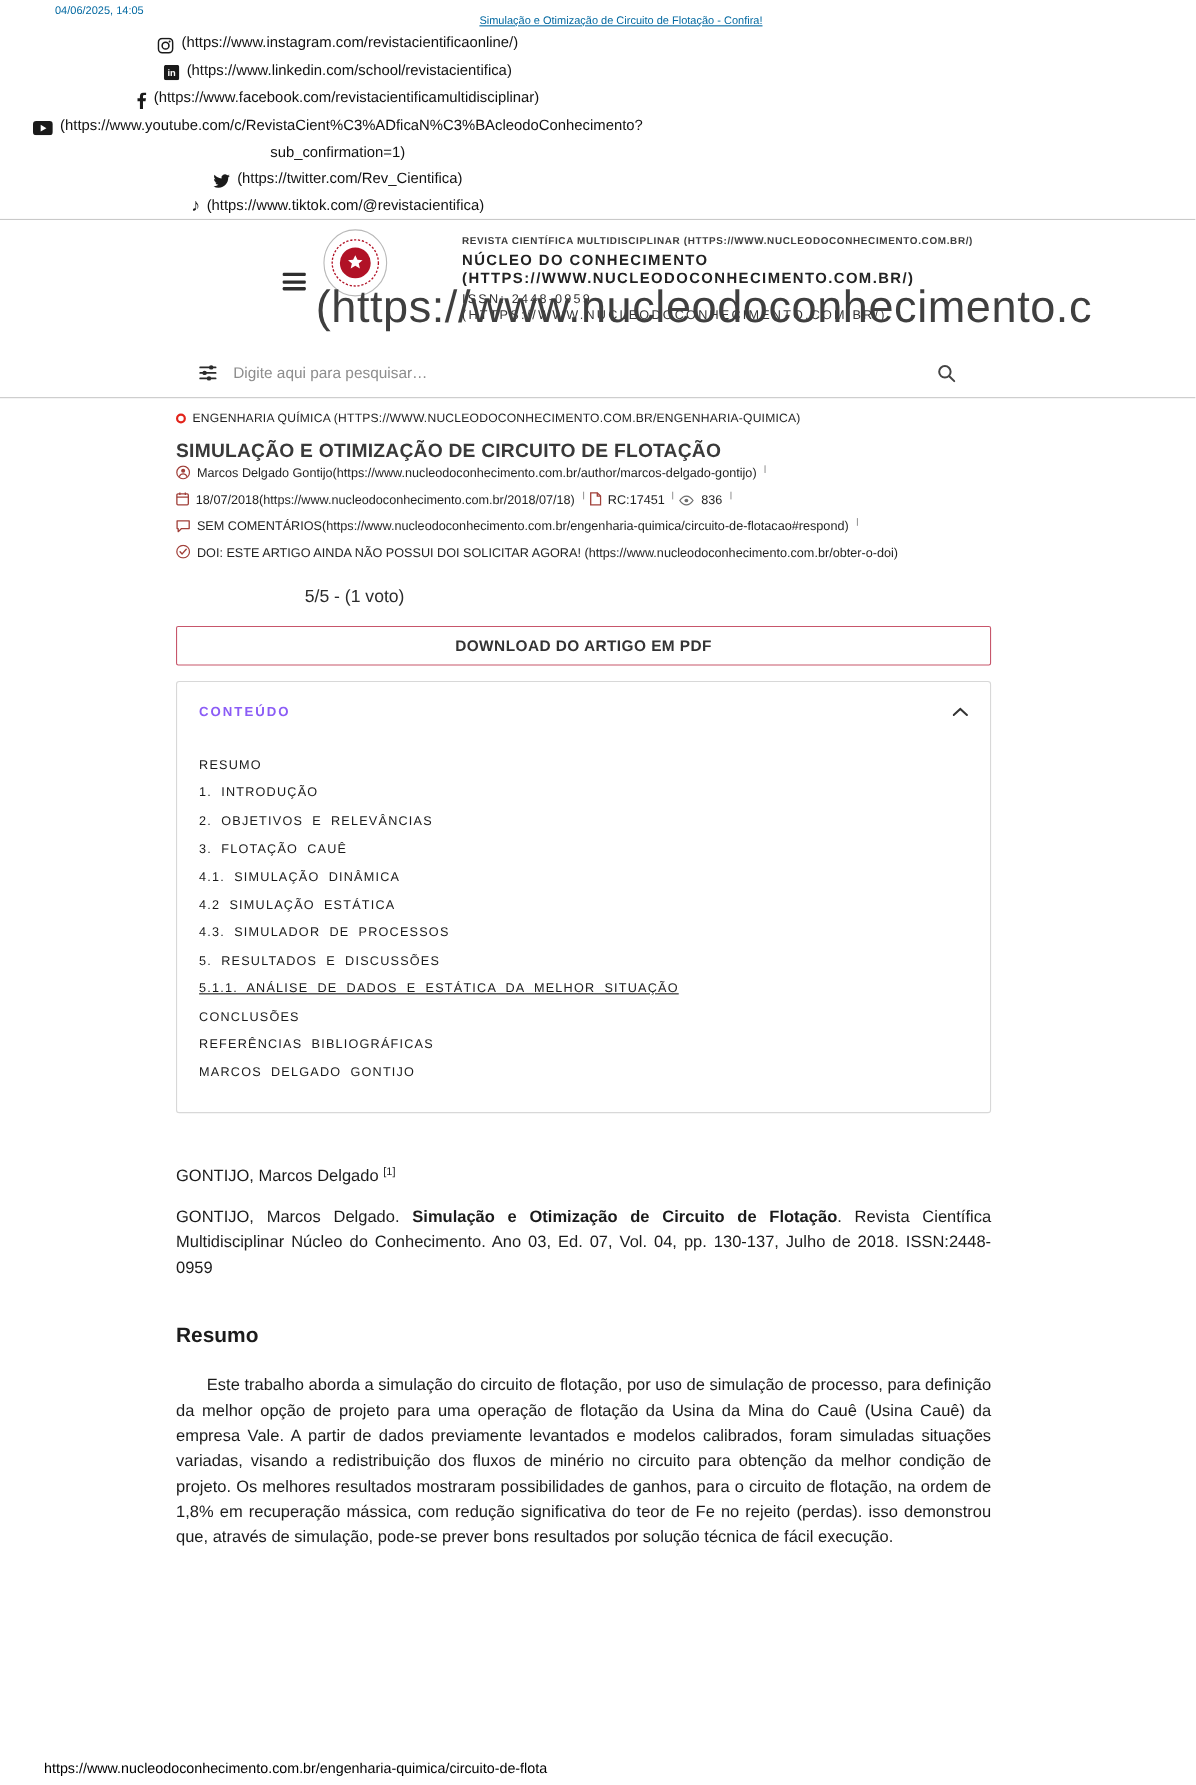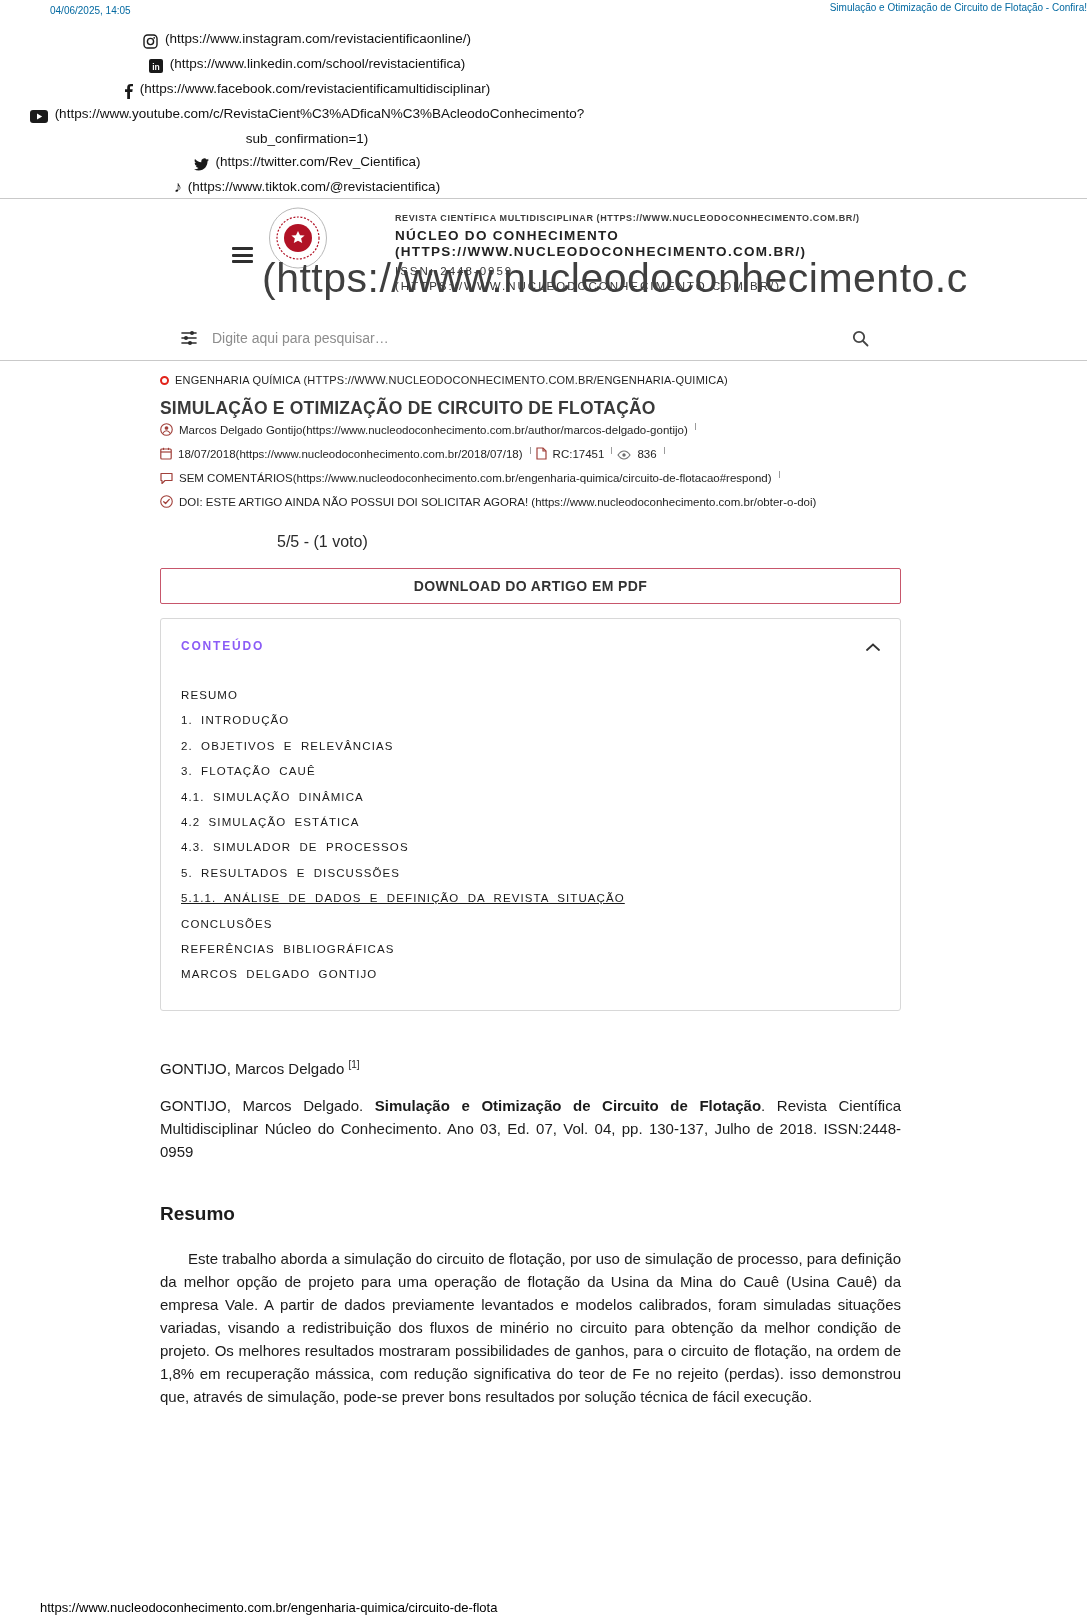--- a/index.html
+++ b/index.html
@@ -3,34 +3,34 @@
 <meta charset="utf-8">
 <style>
   * { margin:0; padding:0; box-sizing:border-box; }
   html,body { background:#fff; }
   body { font-family:"Liberation Sans", sans-serif; color:#1b1b1b; }
   .page { position:relative; width:1087px; height:1623px; background:#fff; overflow:hidden; margin:0 auto; }
 
   
   .print-bar { position:relative; height:22px; font-size:10px; color:#0369a1;margin-left:42px; }
   .print-date { position:absolute; left:8px; top:5px; }
-  .print-title { position:absolute; left:0; top:2px; width:100%; text-align:right; }
+  .print-title { position:absolute; left:0; top:14px; width:100%; text-align:center;text-decoration:underline; }
   .print-footer { position:absolute; left:8px; bottom:8px; font-size:13px; color:#000;padding-left:32px; }
 
   
   .social { width:614px; margin-top:5px; text-align:center; font-size:13.5px; color:#111; }
   .social-line { line-height:23px; overflow-wrap:anywhere; }
   .sicon { display:inline-block; vertical-align:-2px; margin-right:7px; }
   .sicon svg { display:inline-block; vertical-align:middle; }
   .note-glyph { font-size:16px; font-weight:bold; vertical-align:-1px; margin-right:6px; }
 
   .rule { height:0; border-top:1px solid #c9c9c9; }
 
   
-  .site-header { position:relative; height:117px; }
+  .site-header { position:relative; height:117px;margin-left:25px; }
   .hamburger { position:absolute; left:232px; top:48px; width:21px; cursor:pointer; }
   .hamburger span { display:block; height:3.2px; background:#2e2e2e; border-radius:1px; margin-bottom:3.4px; }
   .logo { position:absolute; left:268px; top:8px; }
   .brand { position:absolute; left:395px; top:14px; }
   .brand-top { font-size:9px; letter-spacing:.6px; color:#3c3c3c; font-weight:bold; }
   .brand-name { margin-top:5px; font-size:13.5px; font-weight:bold; letter-spacing:1.3px; line-height:16px; color:#222; }
   .issn { margin-top:4px; font-size:11.5px; letter-spacing:2px; line-height:15px; color:#333; }
   .overflow-link { position:absolute; left:262px; top:56px; font-size:41px; color:#3f3f3f; white-space:nowrap; letter-spacing:.5px; z-index:2; }
 
   
@@ -221,21 +221,21 @@
       </div>
       <ul class="toc-list">
         <li>RESUMO</li>
         <li>1. INTRODUÇÃO</li>
         <li>2. OBJETIVOS E RELEVÂNCIAS</li>
         <li>3. FLOTAÇÃO CAUÊ</li>
         <li>4.1. SIMULAÇÃO DINÂMICA</li>
         <li>4.2 SIMULAÇÃO ESTÁTICA</li>
         <li>4.3. SIMULADOR DE PROCESSOS</li>
         <li>5. RESULTADOS E DISCUSSÕES</li>
-        <li class="u">5.1.1. ANÁLISE DE DADOS E DEFINIÇÃO DA REVISTA SITUAÇÃO</li>
+        <li class="u">5.1.1. ANÁLISE DE DADOS E ESTÁTICA DA MELHOR SITUAÇÃO</li>
         <li>CONCLUSÕES</li>
         <li>REFERÊNCIAS BIBLIOGRÁFICAS</li>
         <li>MARCOS DELGADO GONTIJO</li>
       </ul>
     </div>
 
     <p class="author-line">
       <span>GONTIJO, Marcos Delgado</span> <sup>[1]</sup>
     </p>
 

